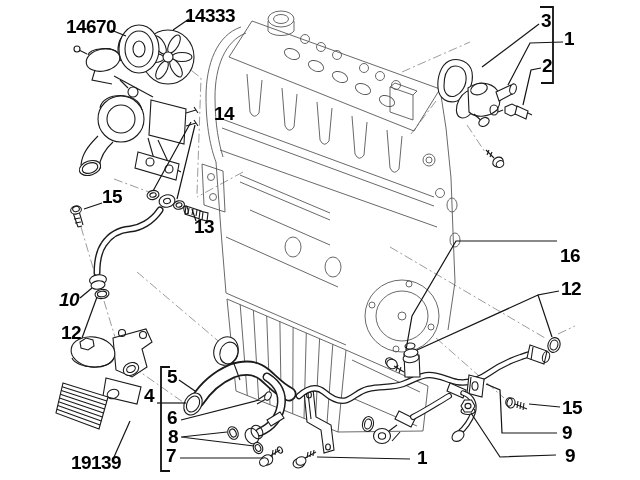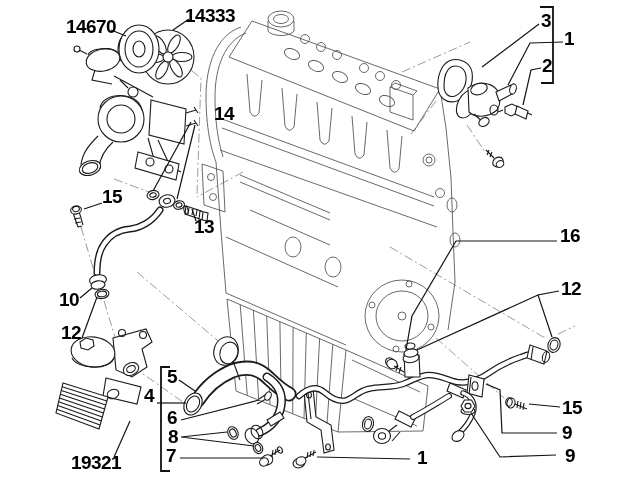--- a/index.html
+++ b/index.html
@@ -322,28 +322,28 @@
 
 <div class="callout-layer">
       <span class="callout" style="left: 91px; top: 27px;">14670</span>
       <span class="callout" style="left: 210px; top: 16px;">14333</span>
       <span class="callout" style="left: 546px; top: 21px;">3</span>
       <span class="callout" style="left: 569px; top: 39px;">1</span>
       <span class="callout" style="left: 547px; top: 66px;">2</span>
       <span class="callout" style="left: 180px; top: 114px; margin-left: 44px;">14</span>
       <span class="callout" style="left: 112px; top: 197px;">15</span>
       <span class="callout" style="left: 204px; top: 227px;">13</span>
-      <span class="callout" style="left: 570px; top: 236px;">16</span>
-      <span class="callout" style="left: 69px; top: 300px;">10</span>
+      <span class="callout" style="left: 570px; top: 256px;">16</span>
+      <span class="callout" style="left: 69px; top: 300px; font-style: italic;">10</span>
       <span class="callout" style="left: 571px; top: 289px;">12</span>
       <span class="callout" style="left: 71px; top: 333px;">12</span>
       <span class="callout" style="left: 172px; top: 377px;">5</span>
       <span class="callout" style="left: 149px; top: 396px;">4</span>
       <span class="callout" style="left: 172px; top: 418px;">6</span>
       <span class="callout" style="left: 173px; top: 437px;">8</span>
       <span class="callout" style="left: 171px; top: 456px;">7</span>
-      <span class="callout" style="left: 96px; top: 463px;">19321</span>
+      <span class="callout" style="left: 96px; top: 463px;">19139</span>
       <span class="callout" style="left: 422px; top: 458px;">1</span>
       <span class="callout" style="left: 572px; top: 408px;">15</span>
       <span class="callout" style="left: 567px; top: 433px;">9</span>
       <span class="callout" style="left: 570px; top: 456px;">9</span>
     </div>
 </div>
 
 </body></html>

